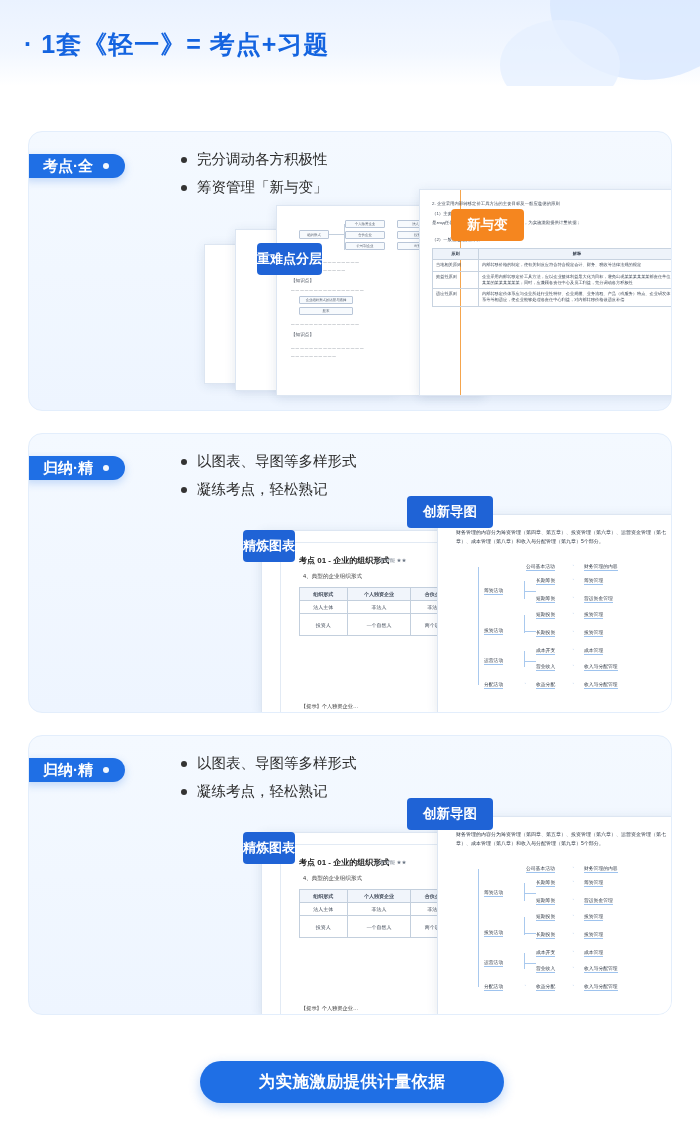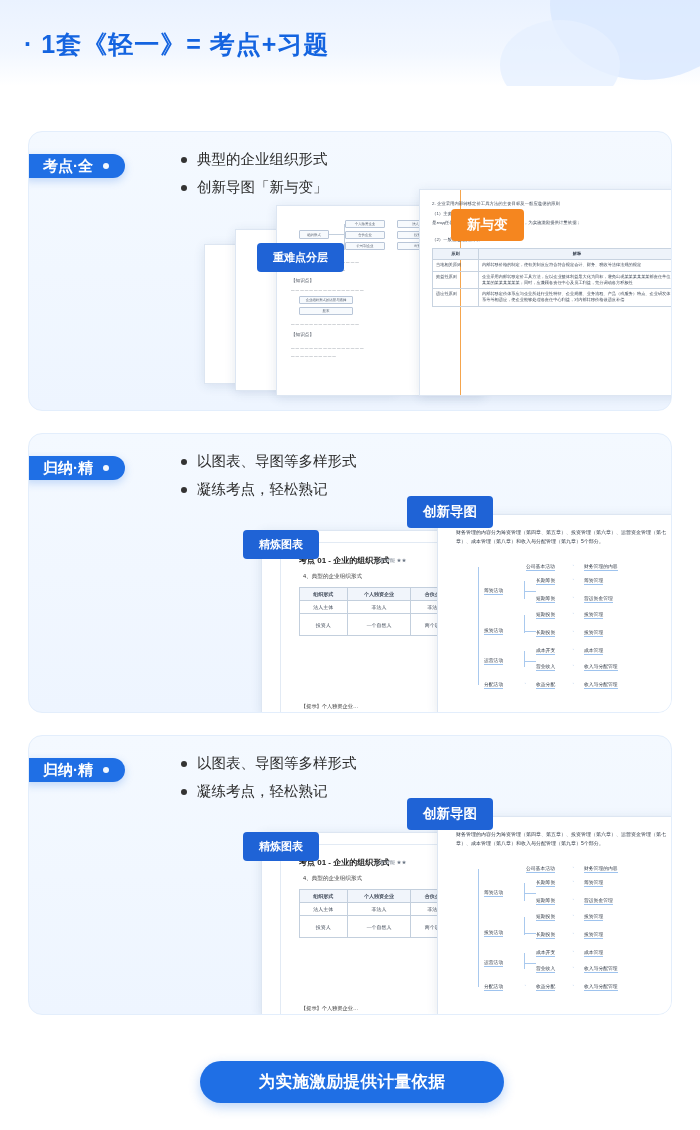--- a/index.html
+++ b/index.html
@@ -115,23 +115,23 @@
     border-radius: 50%;
     background: #333;
     flex: 0 0 6px;
   }
 
   
   .blue-label {
     position: absolute;
     background: #1f63d6;
     color: #fff;
-    font-size: 11px;
+    font-size: 13px;
     font-weight: bold;
-    padding: 7px 16px;
+    padding: 7px 0;
     border-radius: 4px;
     white-space: nowrap;
     z-index: 6;
   }
   .orange-label {
     position: absolute;
     background: #f5861f;
     color: #fff;
     font-size: 13.5px;
     font-weight: bold;
@@ -353,25 +353,25 @@
 
   <div class="tag-bar"></div>
   <div class="tag">
     <span>考点·全</span>
     <span class="dot"></span>
   </div>
 
   <div class="bullets">
     <div class="bullet">
       <span class="bdot"></span>
-      <span>典型的企业组织形式</span>
+      <span>完分调动各方积极性</span>
     </div>
     <div class="bullet">
       <span class="bdot"></span>
-      <span>创新导图「新与变」</span>
+      <span>筹资管理「新与变」</span>
     </div>
   </div>
 
   <div class="blue-label" style="left:228px; top:111px;">重难点分层</div>
   <div class="orange-label" style="left:422px; top:77px;">新与变</div>
 
   <div class="doc" id="doc1a"></div>
   <div class="doc" id="doc1b"></div>
 
   <div class="doc" id="doc1c">

